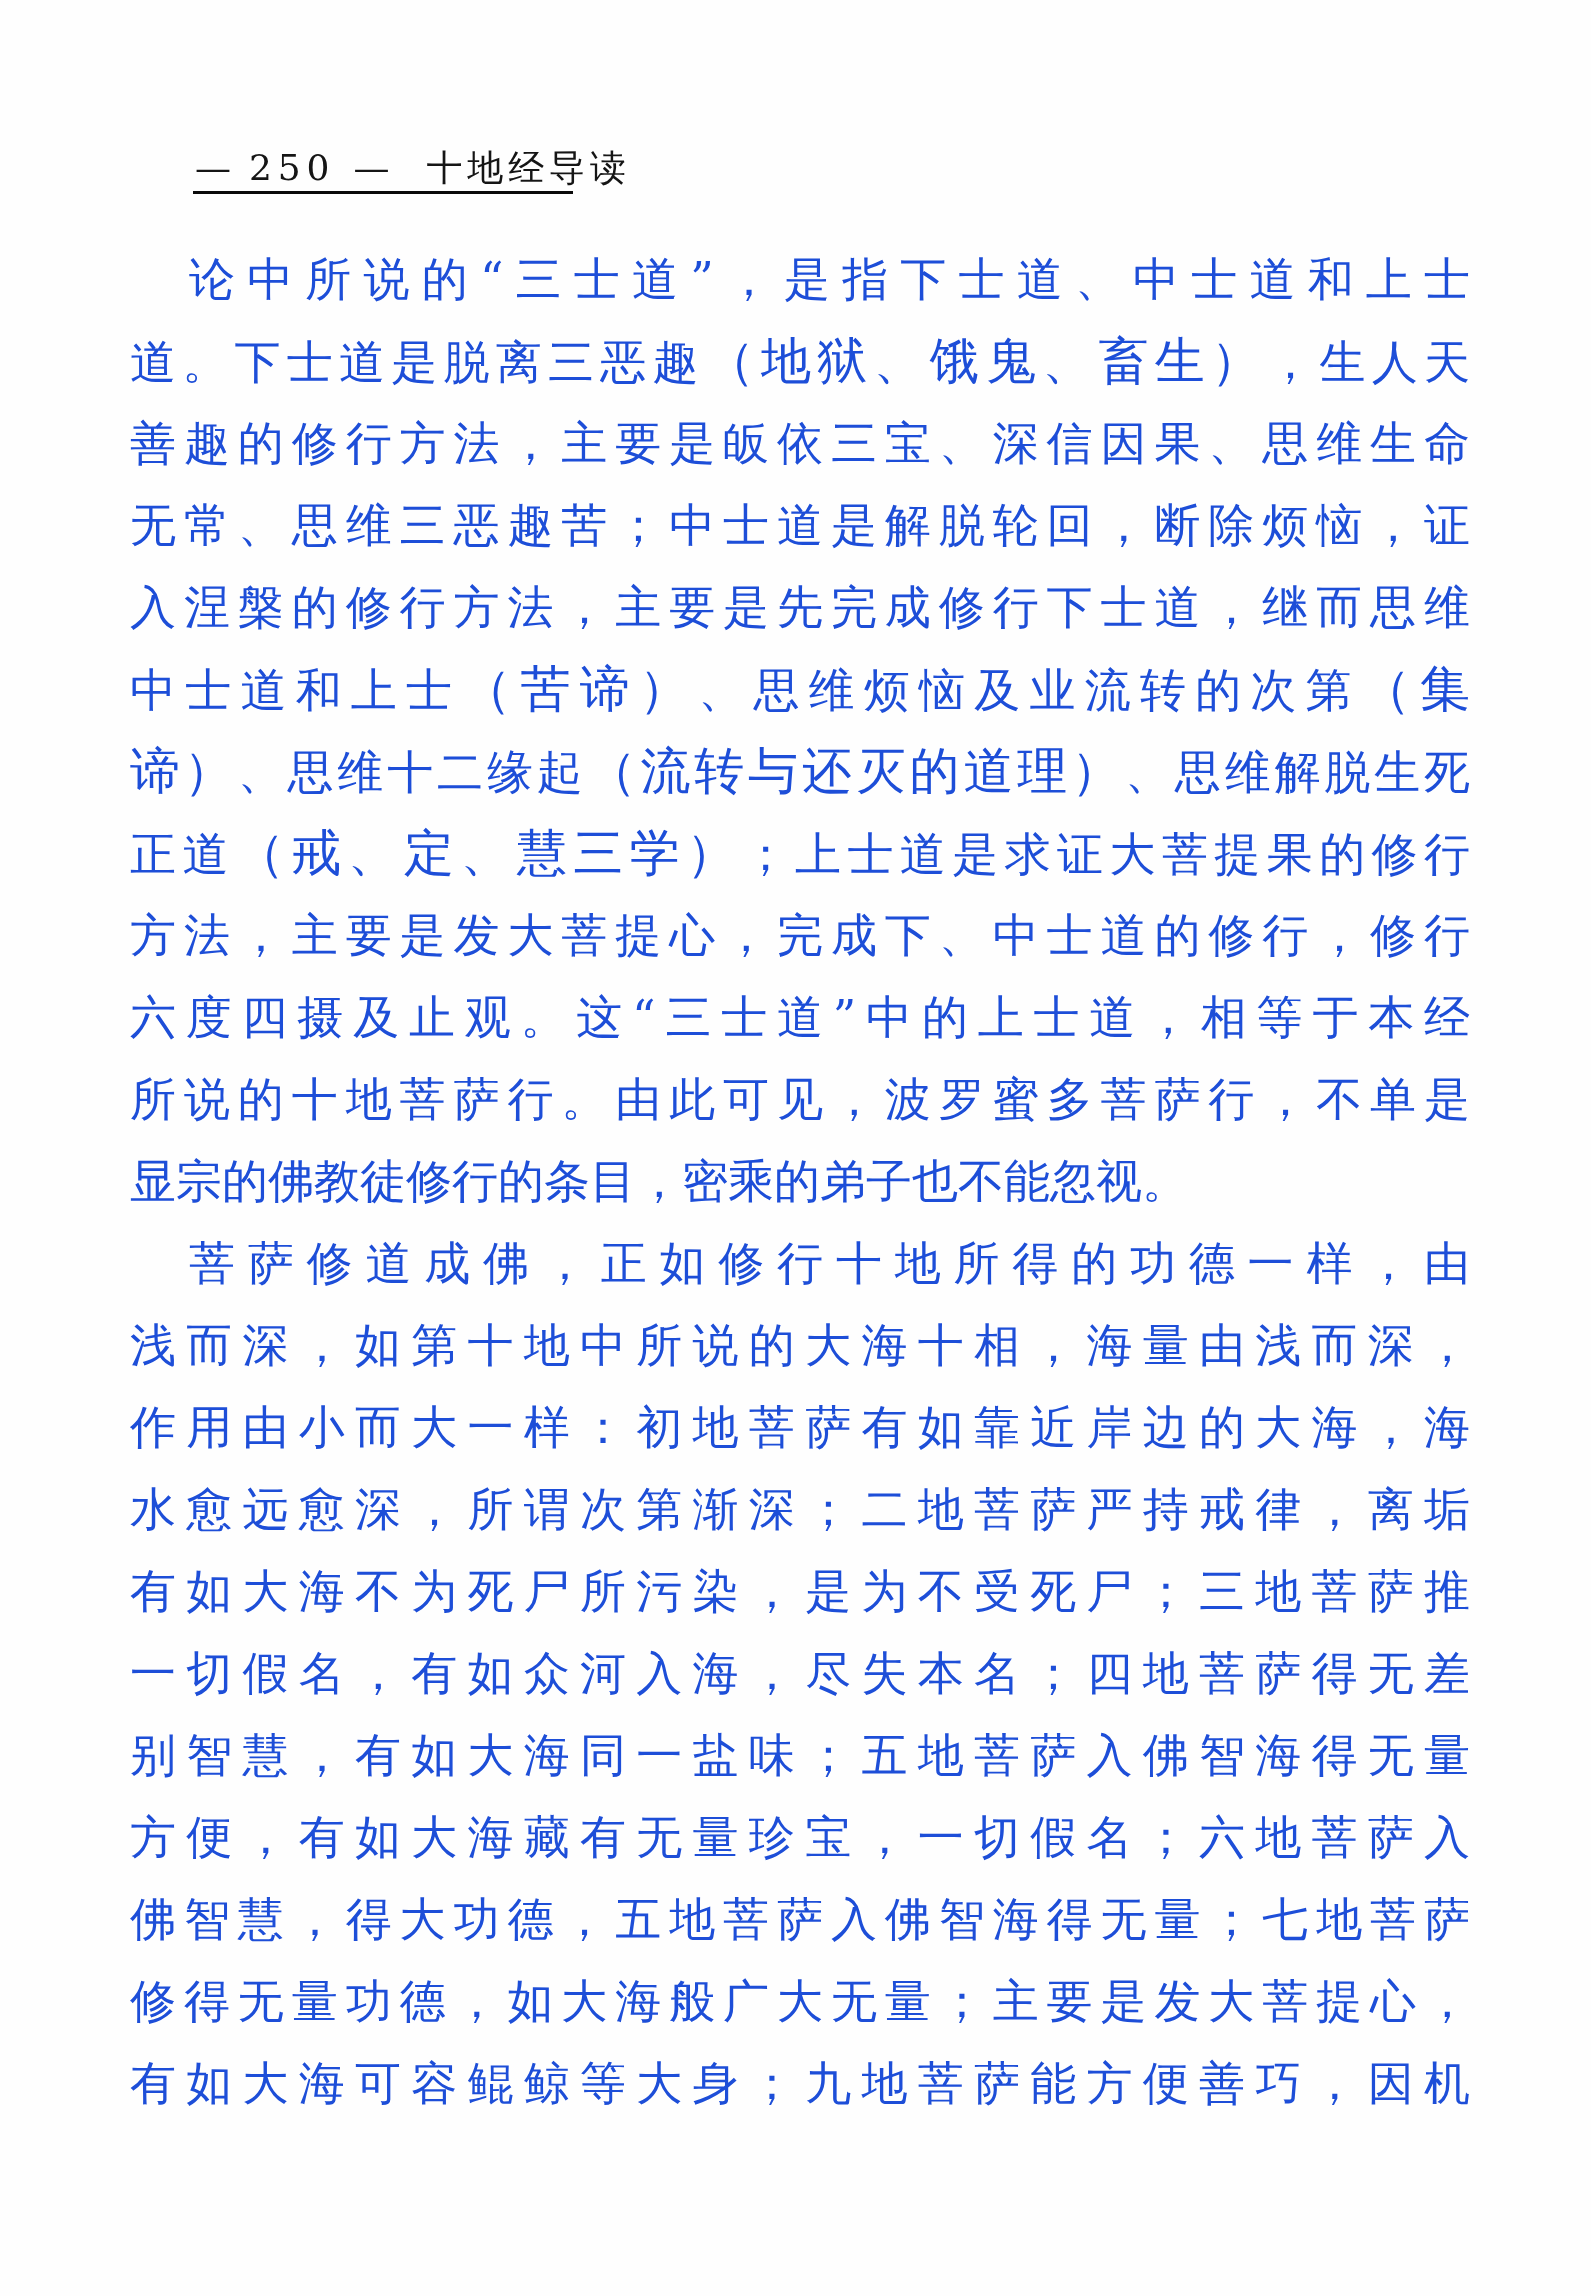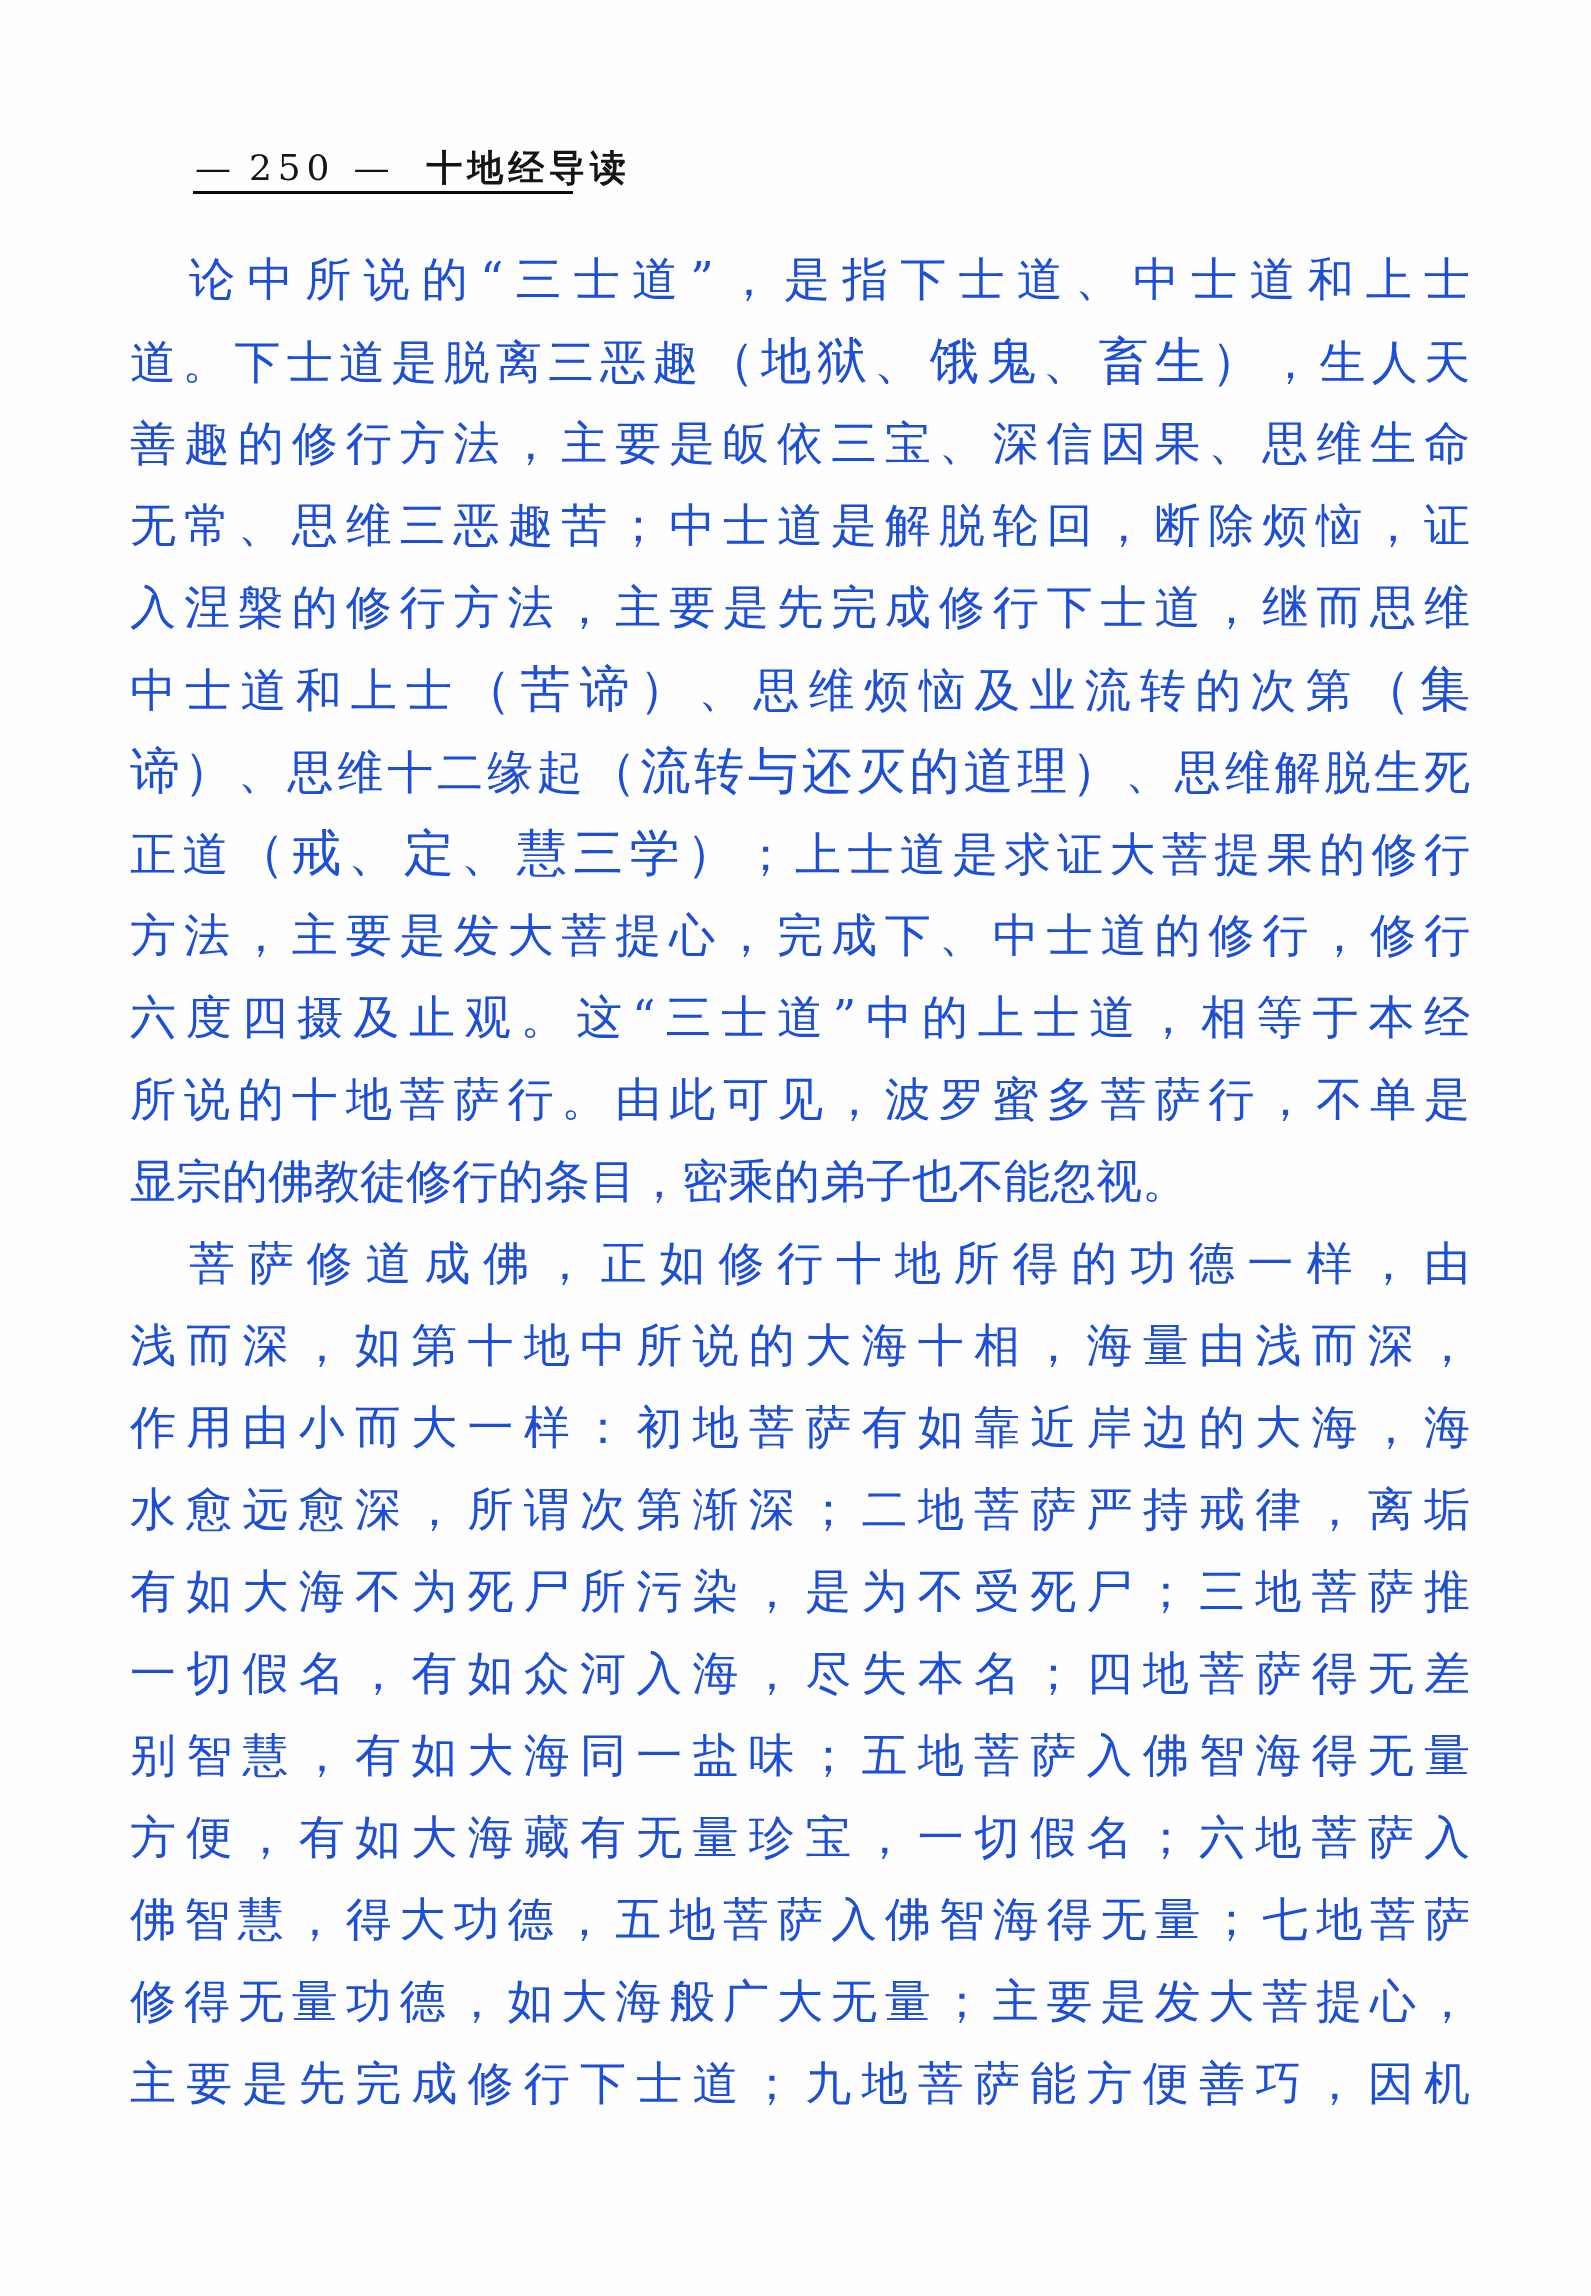--- a/index.html
+++ b/index.html
@@ -23,21 +23,21 @@
     top: 144px;
     display: flex;
     align-items: baseline;
     font-size: 36px;
     color: #151515;
     white-space: nowrap;
   }
   .running-head .dash { letter-spacing: 0; }
   .running-head .pageno { margin: 0 18px; letter-spacing: 5.9px; }
   .running-head .dash2 { margin-right: 37px; }
-  .running-head .booktitle { letter-spacing: 4.9px; font-weight: bold; }
+  .running-head .booktitle { letter-spacing: 4.9px; }
   .header-rule {
     position: absolute;
     left: 193px;
     top: 191px;
     width: 380px;
     height: 2.9px;
     background: #0a0a0a;
   }
   
   .body-text {
@@ -89,17 +89,17 @@
       <div class="line indent"><span class="seg">菩萨修道成佛，正如修行十地所得的功德一样，由</span></div>
       <div class="line"><span class="seg">浅而深，如第十地中所说的大海十相，海量由浅而深，</span></div>
       <div class="line"><span class="seg">作用由小而大一样：初地菩萨有如靠近岸边的大海，海</span></div>
       <div class="line"><span class="seg">水愈远愈深，所谓次第渐深；二地菩萨严持戒律，离垢</span></div>
       <div class="line"><span class="seg">有如大海不为死尸所污染，是为不受死尸；三地菩萨推</span></div>
       <div class="line"><span class="seg">一切假名，有如众河入海，尽失本名；四地菩萨得无差</span></div>
       <div class="line"><span class="seg">别智慧，有如大海同一盐味；五地菩萨入佛智海得无量</span></div>
       <div class="line"><span class="seg">方便，有如大海藏有无量珍宝，一切假名；六地菩萨入</span></div>
       <div class="line"><span class="seg">佛智慧，得大功德，五地菩萨入佛智海得无量；七地菩萨</span></div>
       <div class="line"><span class="seg">修得无量功德，如大海般广大无量；主要是发大菩提心，</span></div>
-      <div class="line"><span class="seg">主要是先完成修行下士道；九地菩萨能方便善巧，因机</span></div>
+      <div class="line"><span class="seg">有如大海可容鲲鲸等大身；九地菩萨能方便善巧，因机</span></div>
     </main>
 
 </div>
 
 
 </body></html>

